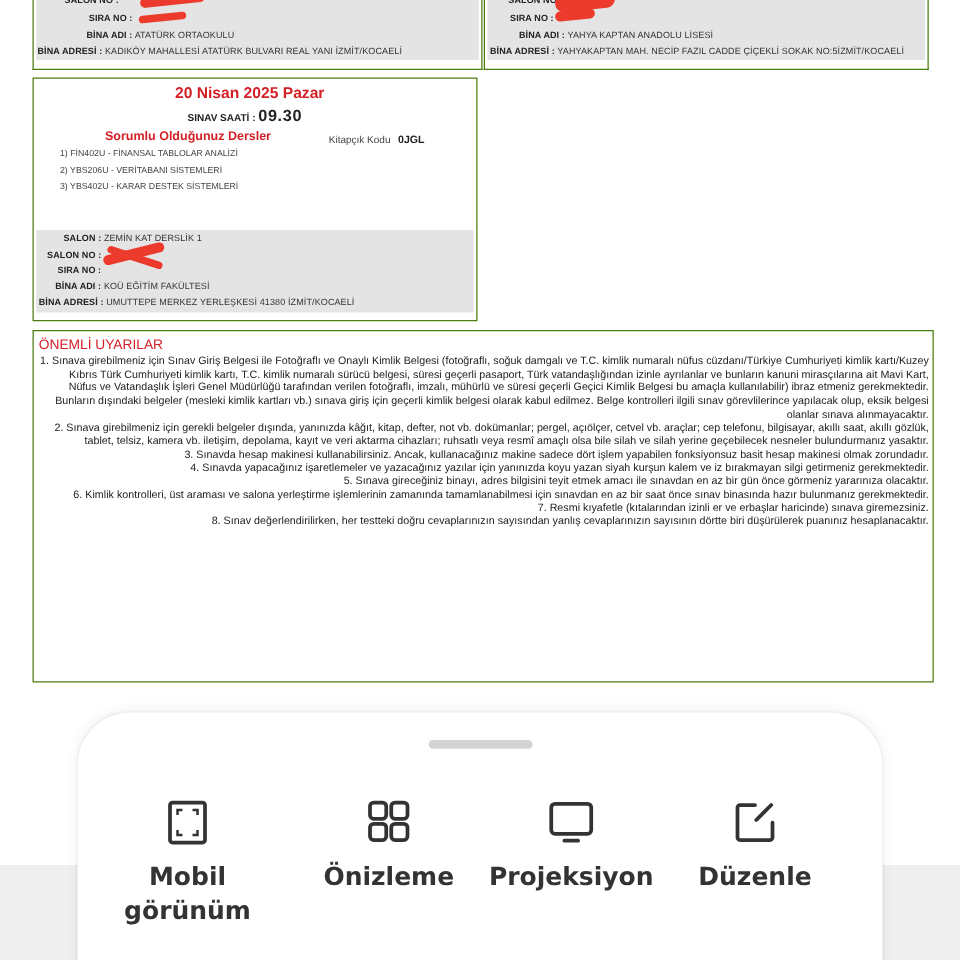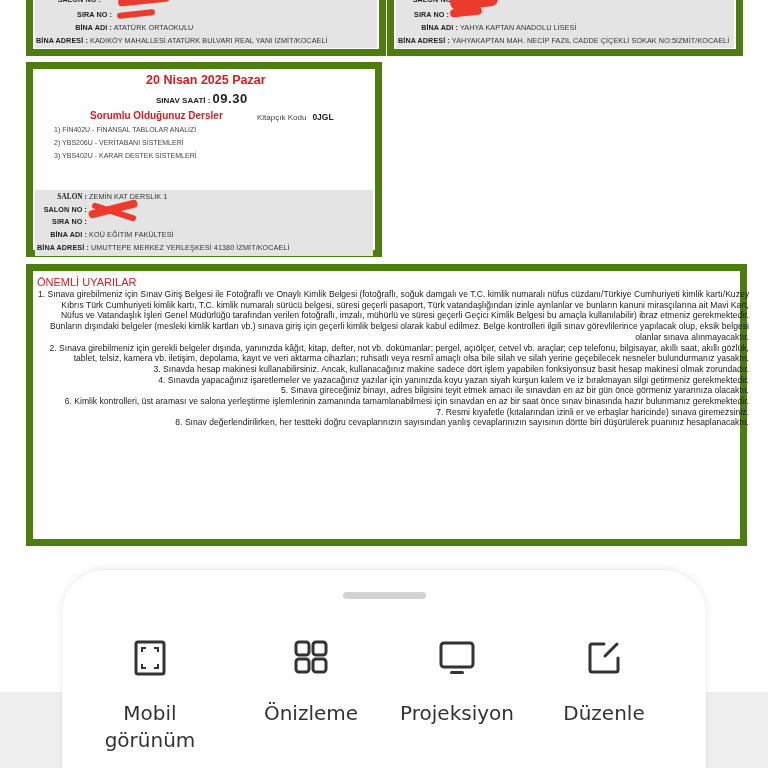--- a/index.html
+++ b/index.html
@@ -4,21 +4,21 @@
   <style>
     html, body { margin:0; padding:0; }
     body {
       width:768px; height:768px; overflow:hidden; position:relative;
       background:#ffffff;
       font-family: "Liberation Sans", "DejaVu Sans", sans-serif;
       color:#222;
     }
     .doc { position:absolute; left:0; top:0; width:762px; height:768px; }
     .card {
-      position:absolute; border:7px solid #4d7c0f; background:#fff; box-sizing:border-box;
+      position:absolute; border:1px solid #4d7c0f; background:#fff; box-sizing:border-box;
     }
     .gray {
       position:absolute; background:#e4e4e4; left:2px; right:2px;
     }
     .row { position:absolute; font-size:7.2px; white-space:nowrap; color:#333; letter-spacing:0.1px; }
     .lbl { display:inline-block; text-align:right; font-weight:bold; color:#222; }
     .redact {
       position:absolute; background:#ec3b2c; border-radius:6px; transform:rotate(-6deg);
     }
     .date-title { position:absolute; color:#d32027; font-weight:bold; font-size:12.5px; }
@@ -42,22 +42,22 @@
       box-shadow: 0 -2px 10px rgba(0,0,0,0.06), 0 0 2px rgba(0,0,0,0.08);
     }
     .handle {
       position:absolute; left:281px; top:22px; width:83px; height:7px; border-radius:4px; background:#d3d3d3;
     }
     .action {
       position:absolute; top:70px; width:150px; text-align:center; cursor:pointer;
     }
     .action .ic { width:36px; height:36px; margin:0 auto; display:block; }
     .action .label {
-      display:block; margin-top:24px; font-family:"DejaVu Sans", sans-serif;
-      font-size:20px; line-height:27px; color:#333; font-weight:normal;
+      display:block; margin-top:12px; font-family:"DejaVu Sans", sans-serif;
+      font-size:20px; line-height:27px; color:#333; font-weight:bold;
     }
   </style>
 </head>
 <body>
 
 <div class="doc">
 
   <div class="card" style="left:26px; top:-10px; width:360px; height:66px; border-top:none;">
     <div class="gray" style="top:0; height:58px;"></div>
     <div class="row" style="left:12px; top:5px;"><span class="lbl" style="width:56px;">SALON NO :</span></div>
@@ -78,29 +78,29 @@
     <div class="row" style="left:4px; top:46px;"><span class="lbl">BİNA ADRESİ :</span> <span>YAHYAKAPTAN MAH. NECİP FAZIL CADDE ÇİÇEKLİ SOKAK NO:5İZMİT/KOCAELİ</span></div>
   </div>
 
   <div class="card" style="left:26px; top:62px; width:356px; height:195px;">
     <div class="date-title" style="left:113px; top:4px;">20 Nisan 2025 Pazar</div>
     <div class="exam-time" style="left:123px; top:22px;">
       <span>SINAV SAATİ :</span>
       <span class="big">09.30</span>
     </div>
     <div class="courses-title" style="left:21px; top:41px;">Sorumlu Olduğunuz Dersler</div>
-    <div class="booklet" style="left:224px; top:43px;">
+    <div class="booklet" style="left:236px; top:43px;">
       <span>Kitapçık Kodu</span><span class="code">0JGL</span>
     </div>
     <div class="course" style="left:21px; top:57px;">1)  FİN402U - FİNANSAL TABLOLAR ANALİZİ</div>
     <div class="course" style="left:21px; top:70px;">2)  YBS206U - VERİTABANI SİSTEMLERİ</div>
     <div class="course" style="left:21px; top:83px;">3)  YBS402U - KARAR DESTEK SİSTEMLERİ</div>
 
     <div class="gray" style="top:121px; height:66px;"></div>
-    <div class="row" style="left:4px; top:123px;"><span class="lbl" style="width:50px;font-family:Liberation Serif, serif;">SALON :</span> <span>ZEMİN KAT DERSLİK 1</span></div>
+    <div class="row" style="left:4px; top:123px;"><span class="lbl" style="width:50px;">SALON :</span> <span>ZEMİN KAT DERSLİK 1</span></div>
     <div class="row" style="left:4px; top:136px;"><span class="lbl" style="width:50px;">SALON NO :</span></div>
     <div class="redact" style="left:55px; top:136px; width:50px; height:8px; transform:rotate(-14deg);"></div>
     <div class="redact" style="left:58px; top:140px; width:46px; height:6px; transform:rotate(18deg);"></div>
     <div class="row" style="left:4px; top:148px;"><span class="lbl" style="width:50px;">SIRA NO :</span></div>
     <div class="row" style="left:4px; top:161px;"><span class="lbl" style="width:50px;">BİNA ADI :</span> <span>KOÜ EĞİTİM FAKÜLTESİ</span></div>
     <div class="row" style="left:4px; top:174px;"><span class="lbl">BİNA ADRESİ :</span> <span>UMUTTEPE MERKEZ YERLEŞKESİ 41380 İZMİT/KOCAELİ</span></div>
   </div>
 
   <div class="card" style="left:26px; top:264px; width:721px; height:282px;">
     <div class="warn-title">ÖNEMLİ UYARILAR</div>

